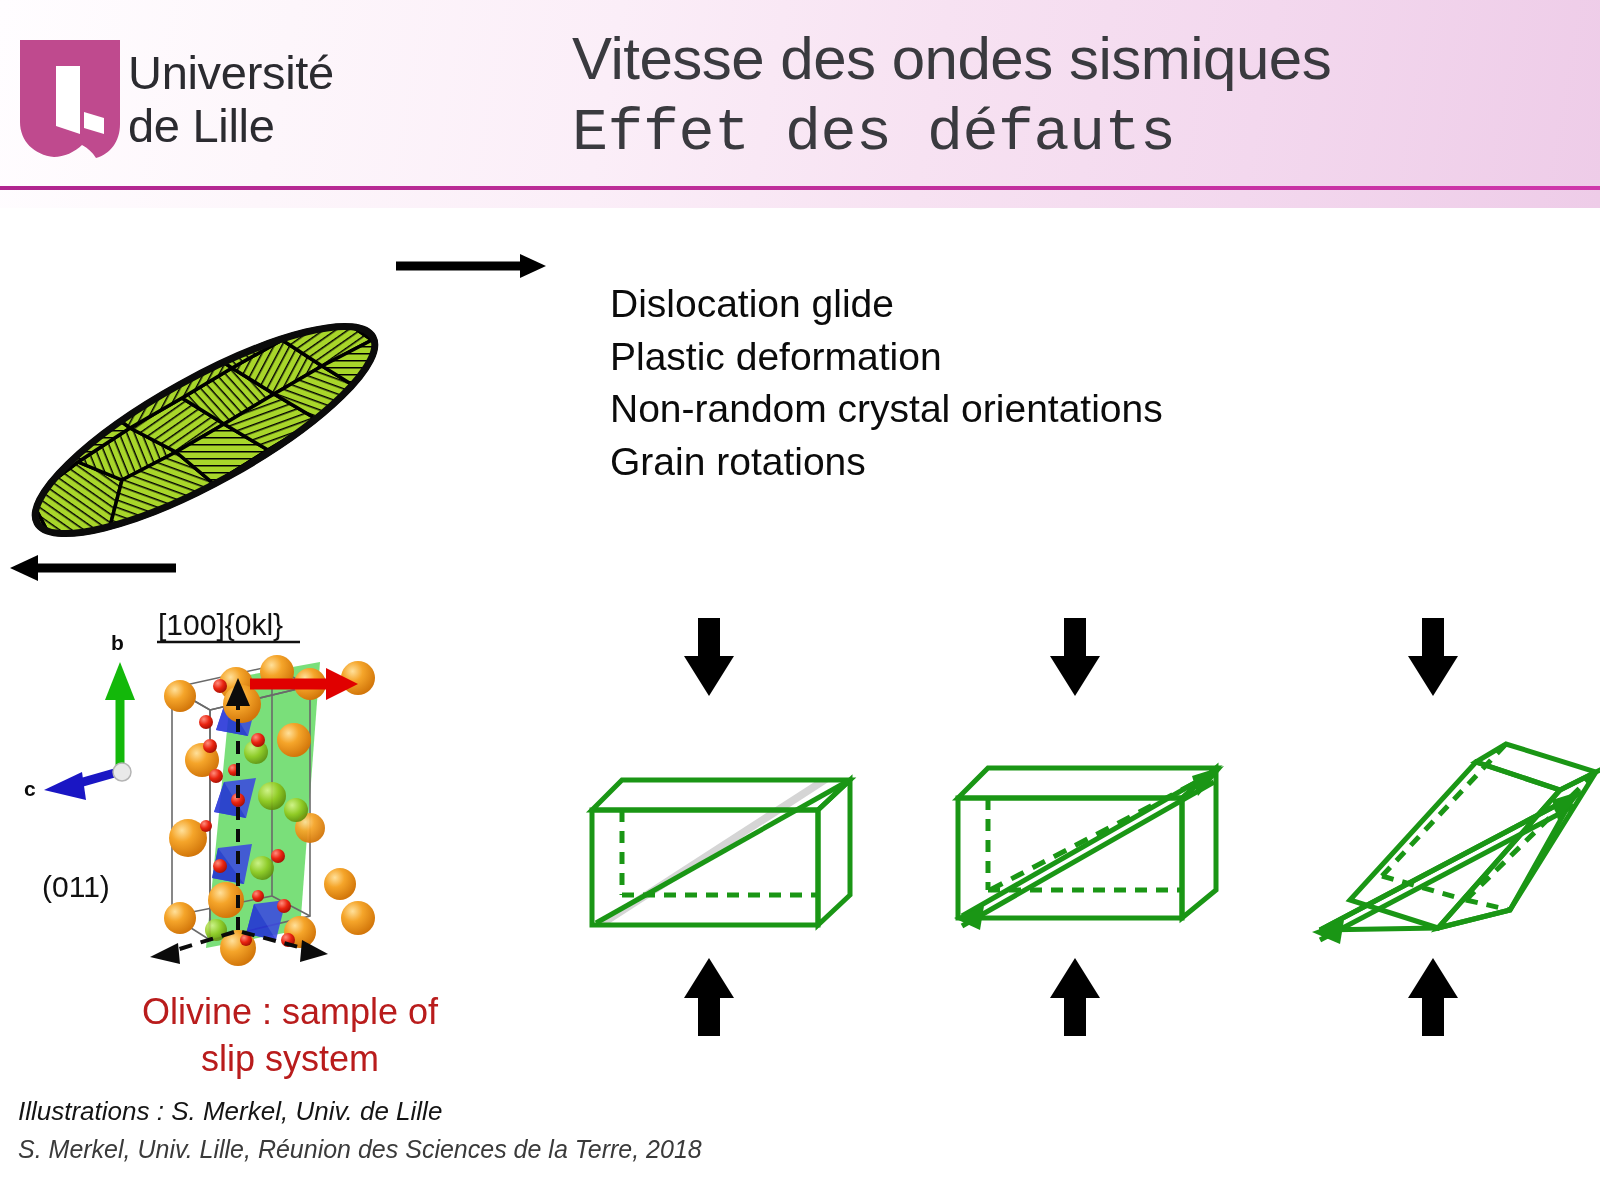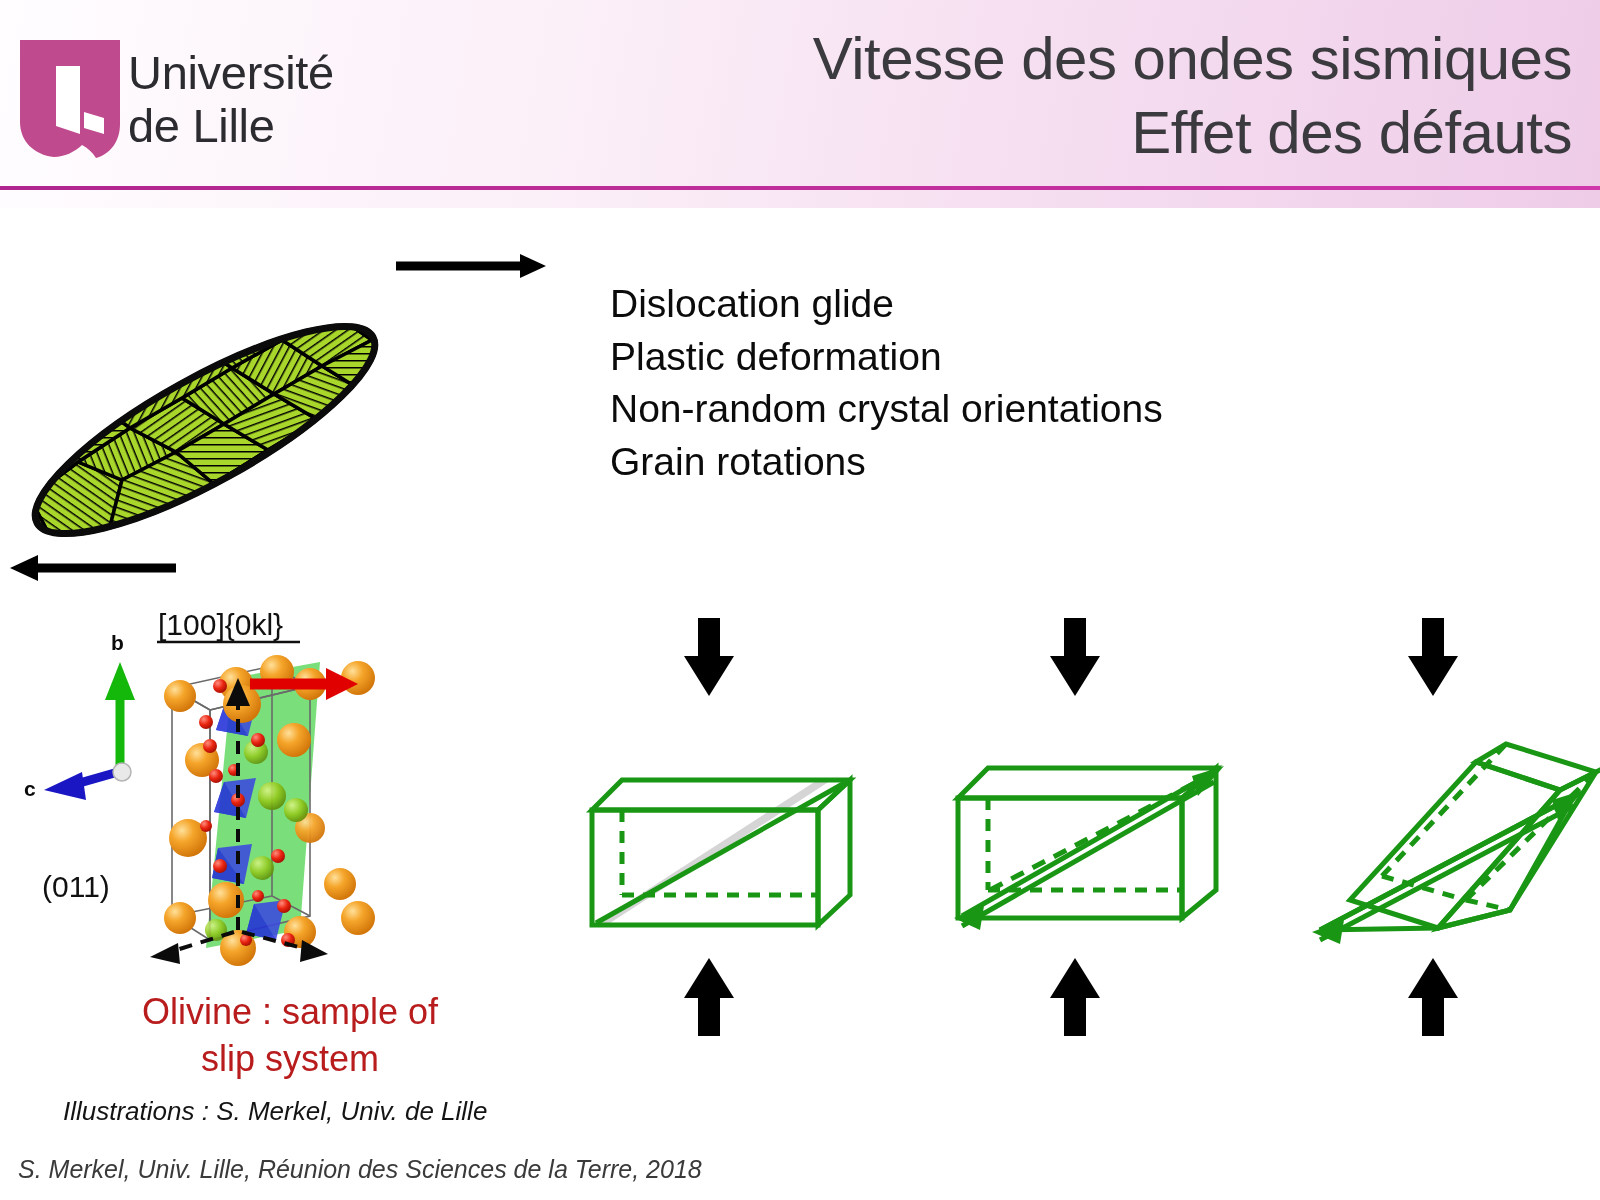--- a/index.html
+++ b/index.html
@@ -24,24 +24,24 @@
   .logo{position:absolute;left:18px;top:38px;width:104px;height:122px;}
   .logo svg{display:block;}
   .logo-text{
     position:absolute;left:128px;top:46px;
     font-size:47px;line-height:53px;color:#2b2b30;letter-spacing:-0.3px;
     font-weight:400;
   }
   .logo-text .l2{display:block;}
   .title{
     position:absolute;right:28px;top:22px;width:1000px;
-    text-align:right;color:#3a3a3f;
+    text-align:left;color:#3a3a3f;
     font-size:60px;line-height:74px;font-weight:400;letter-spacing:-0.5px;
   }
-  .title .t2{display:block;}
+  .title .t2{display:block;font-family:Liberation Mono, monospace;}
 
   
   .bullets{
     position:absolute;left:610px;top:278px;width:760px;
     color:#0b0b0b;font-size:39px;line-height:52.5px;font-weight:400;
   }
   .bullets div{white-space:nowrap;}
 
   
   .aggregate{position:absolute;left:0px;top:248px;width:580px;height:350px;}
@@ -53,25 +53,25 @@
     font-size:36px;line-height:47px;color:#b91c1c;
   }
   .olivine-caption .c2{display:block;}
 
   
   .boxrow{position:absolute;left:560px;top:600px;width:1040px;height:440px;}
 
   
   .footer{position:absolute;left:18px;top:1094px;width:1100px;}
   .footer .fl1{
-    font-size:26px;line-height:34px;font-style:italic;color:#141414;font-weight:400;margin-left:45px;
+    font-size:26px;line-height:34px;font-style:italic;color:#141414;font-weight:400;
   }
   .footer .fl2{
     font-size:25px;line-height:34px;font-style:italic;color:#3a3a3a;font-weight:400;
-    margin-top:24px;
+    margin-top:4px;
   }
 </style>
 </head>
 <body>
 
 <div id="slide">
 
   <div class="header">
 
     <div class="logo">

